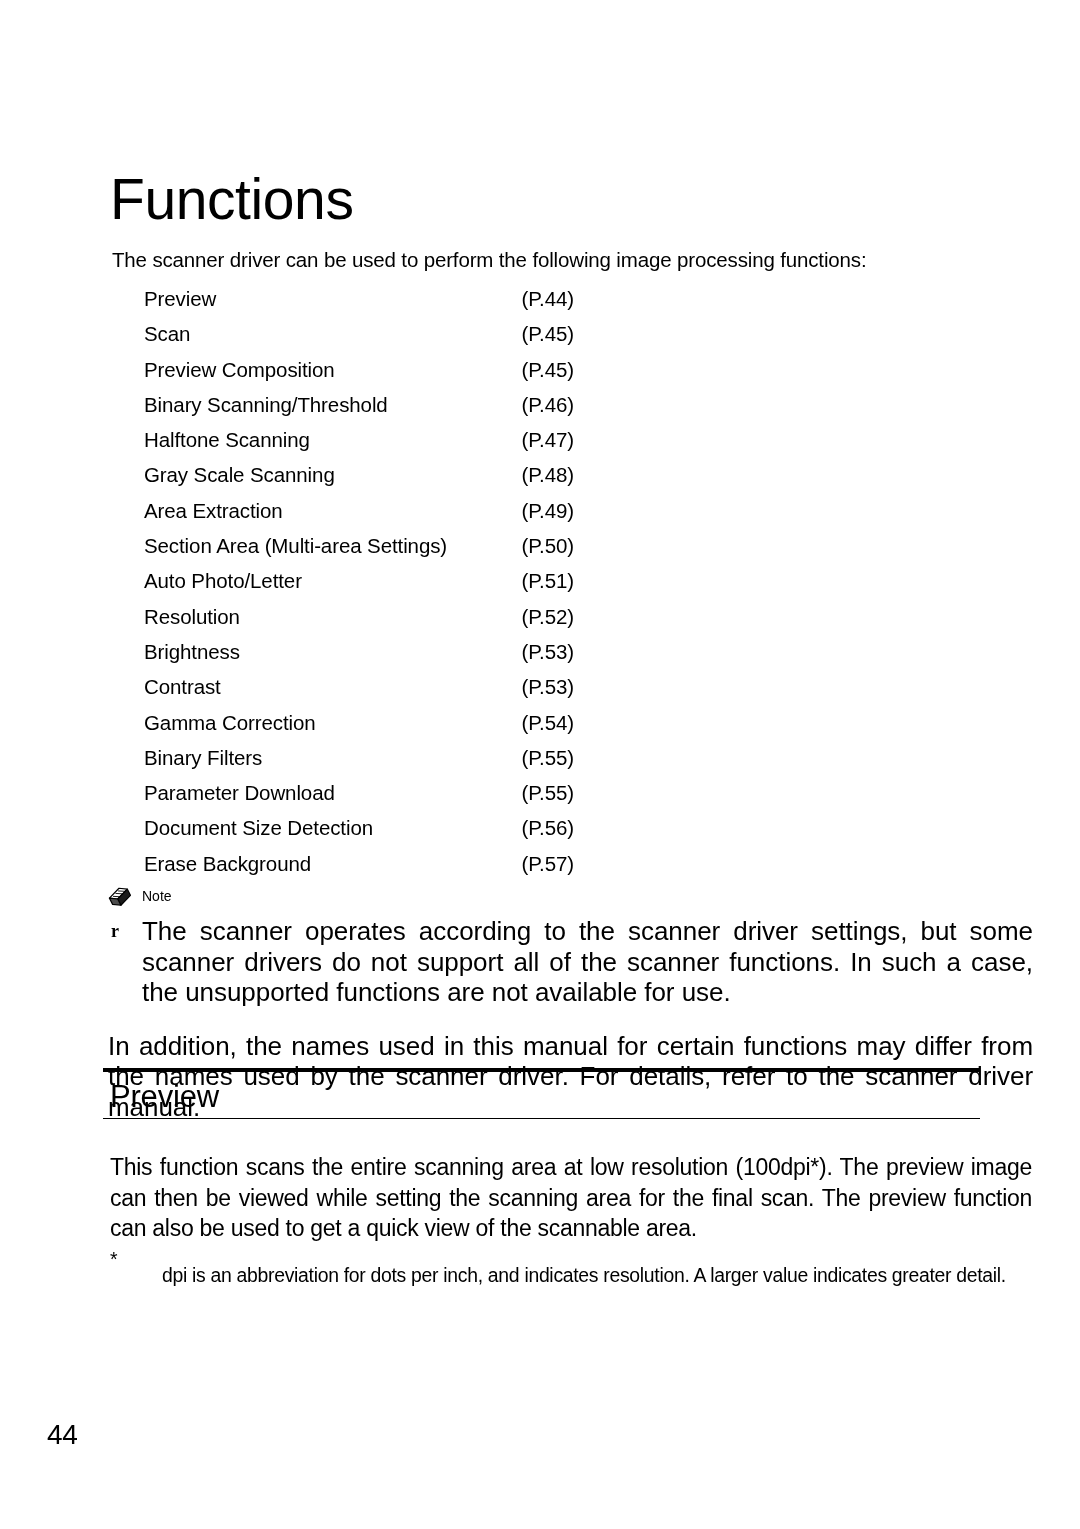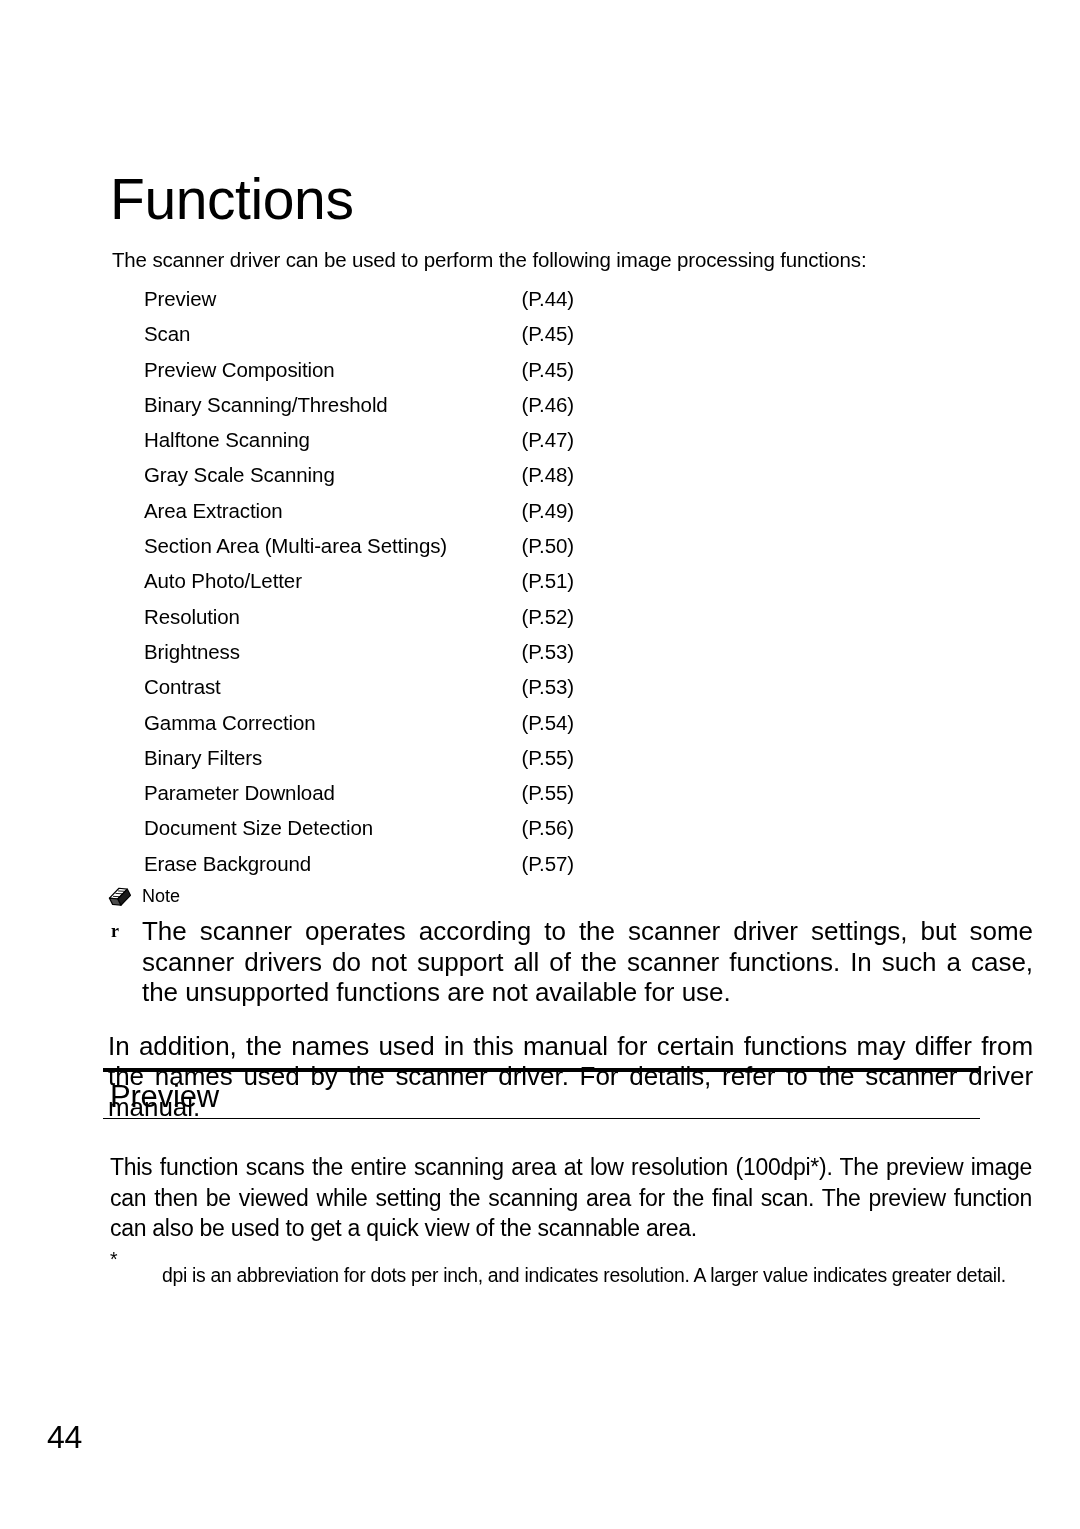--- a/index.html
+++ b/index.html
@@ -103,21 +103,21 @@
     gap: 7px;
     height: 28px;
   }
   .note-icon {
     width: 27px;
     height: 21px;
     display: block;
     flex: 0 0 auto;
   }
   .note-label {
-    font-size: 18px;
+    font-size: 14px;
     line-height: 1;
   }
 
   .note-item {
     display: flex;
     margin-top: 6px;
   }
   .note-bullet {
     flex: 0 0 34px;
     font-family: "Liberation Serif", serif;
@@ -198,21 +198,21 @@
   .footnote .fn-text {
     flex: 1 1 auto;
   }
   .footnote .fn-text p { margin: 16px; }
 
   
   .folio {
     position: absolute;
     left: 47px;
     top: 1421px;
-    font-size: 32px;
+    font-size: 28px;
     line-height: 1;
     letter-spacing: -0.3px;
   }
 </style>
 </head>
 <body>
 
 <div class="page">
 
 

